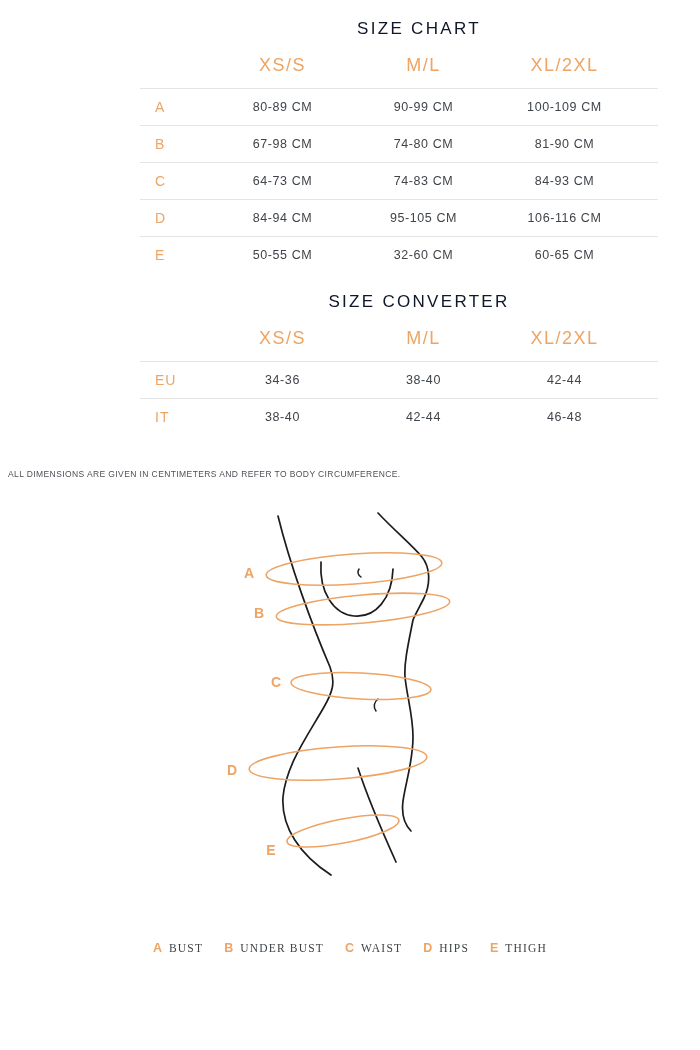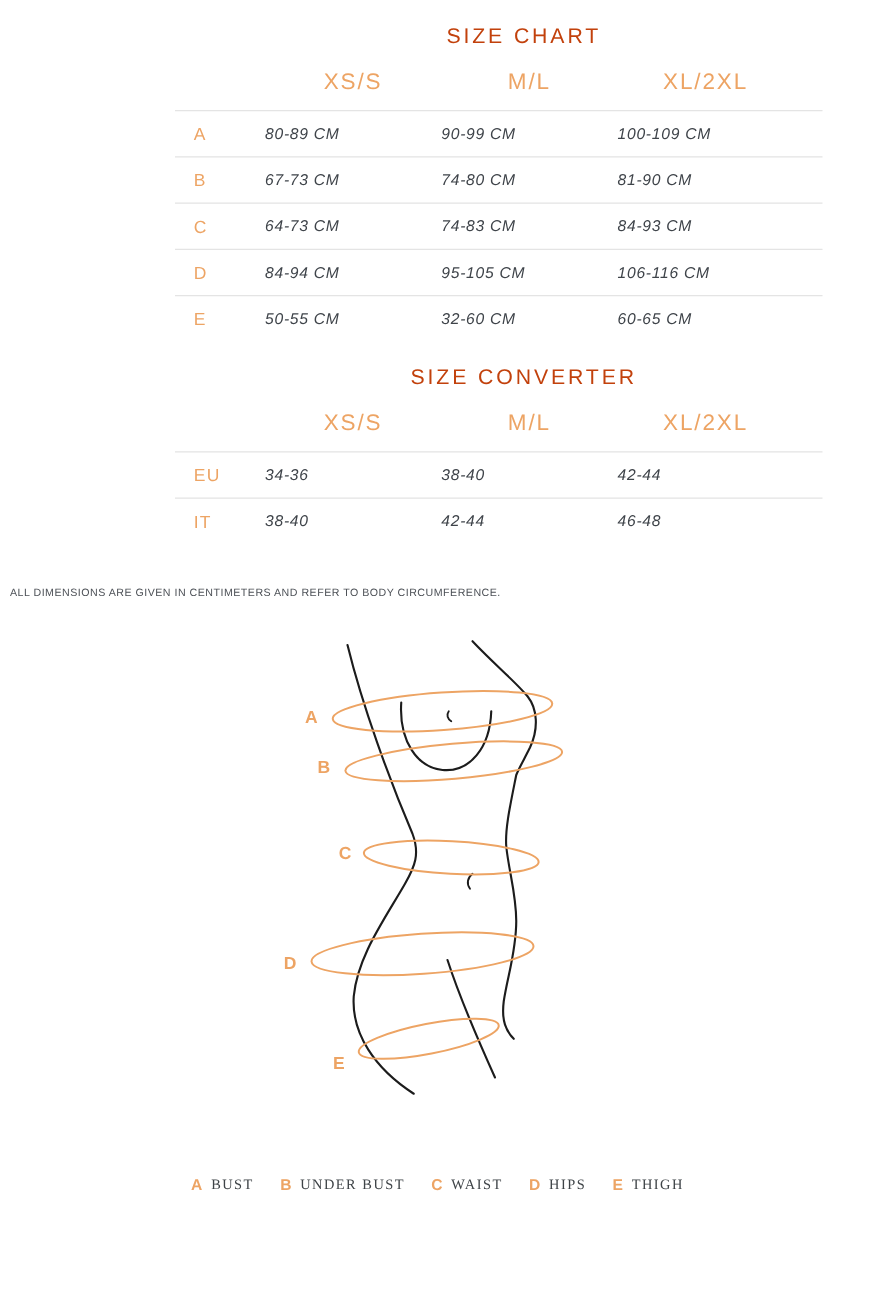--- a/index.html
+++ b/index.html
@@ -10,41 +10,40 @@
     color:#3e4347;
     overflow:hidden;
     position:relative;
   }
   .sec-title {
     margin-left:180px; width:478px;
     padding-top:16px;
     text-align:center;
     font-size:17px; font-weight:400;
     letter-spacing:2.3px;
-    color:#c2410c;
+    color:#0f172a;
     line-height:26px;
     white-space:nowrap;
   }
   .table { margin-left:140px; width:518px; }
   .thead { display:flex; align-items:center; height:46px; }
   .trow  { display:flex; align-items:center; height:37px; border-top:1px solid #e4e4e4; }
   .cl {
     width:72px; padding-left:15px;
     color:#eda464; font-size:14px; letter-spacing:1px; font-weight:400;
   }
   .ch {
     width:141px; text-align:center;
     color:#eda464; font-size:18px; letter-spacing:1.5px; font-weight:400;
   }
   .ch.spacer { width:72px; }
   .cv {
-    width:141px; text-align:left;
+    width:141px; text-align:center;
     color:#3f444a; font-size:12.5px; letter-spacing:0.6px;
     white-space:nowrap;
-    font-style:italic;
   }
   .note {
     margin:34px 16px 0 8px;
     font-size:8.5px; letter-spacing:0.4px;
     color:#4c5056; line-height:10px;
   }
   .figure-svg { display:block; margin:26px 0 0 220px; }
   .legend {
     margin-top:30px;
     display:flex; justify-content:center; align-items:center;
@@ -73,21 +72,21 @@
       <span class="ch">XL/2XL</span>
     </div>
     <div class="trow">
       <span class="cl">A</span>
       <span class="cv">80-89 CM</span>
       <span class="cv">90-99 CM</span>
       <span class="cv">100-109 CM</span>
     </div>
     <div class="trow">
       <span class="cl">B</span>
-      <span class="cv">67-73 CM</span>
+      <span class="cv">67-98 CM</span>
       <span class="cv">74-80 CM</span>
       <span class="cv">81-90 CM</span>
     </div>
     <div class="trow">
       <span class="cl">C</span>
       <span class="cv">64-73 CM</span>
       <span class="cv">74-83 CM</span>
       <span class="cv">84-93 CM</span>
     </div>
     <div class="trow">

